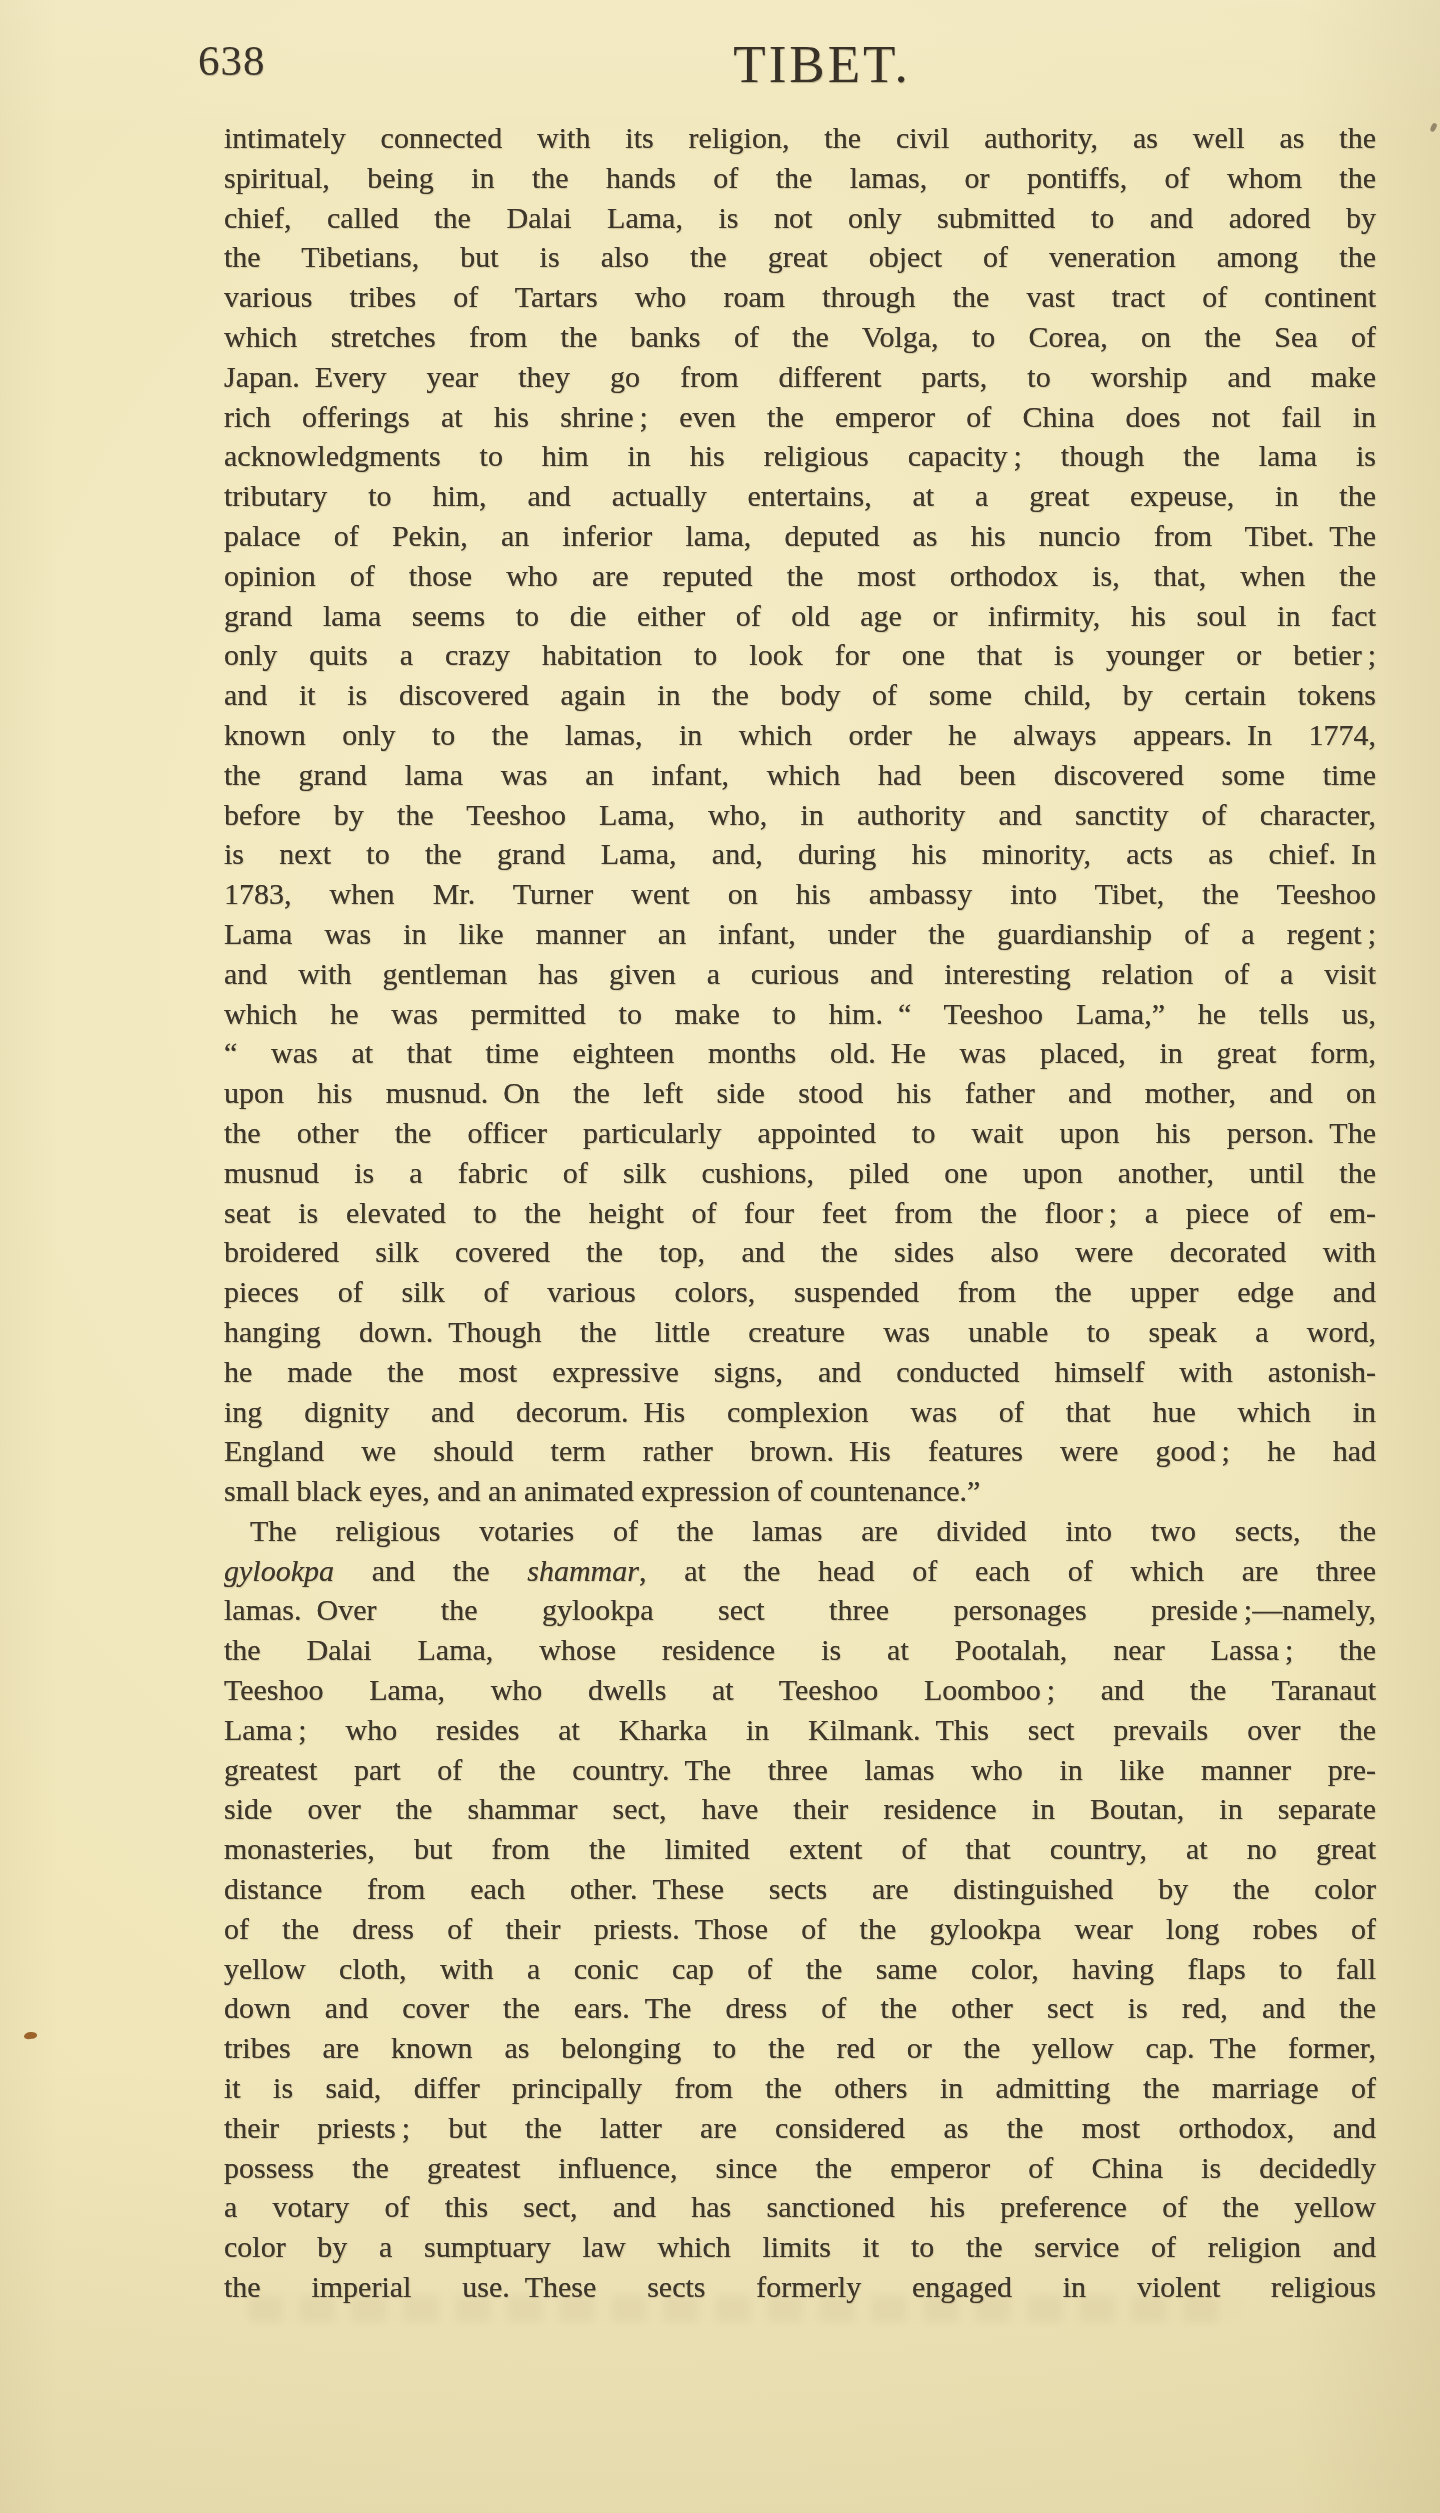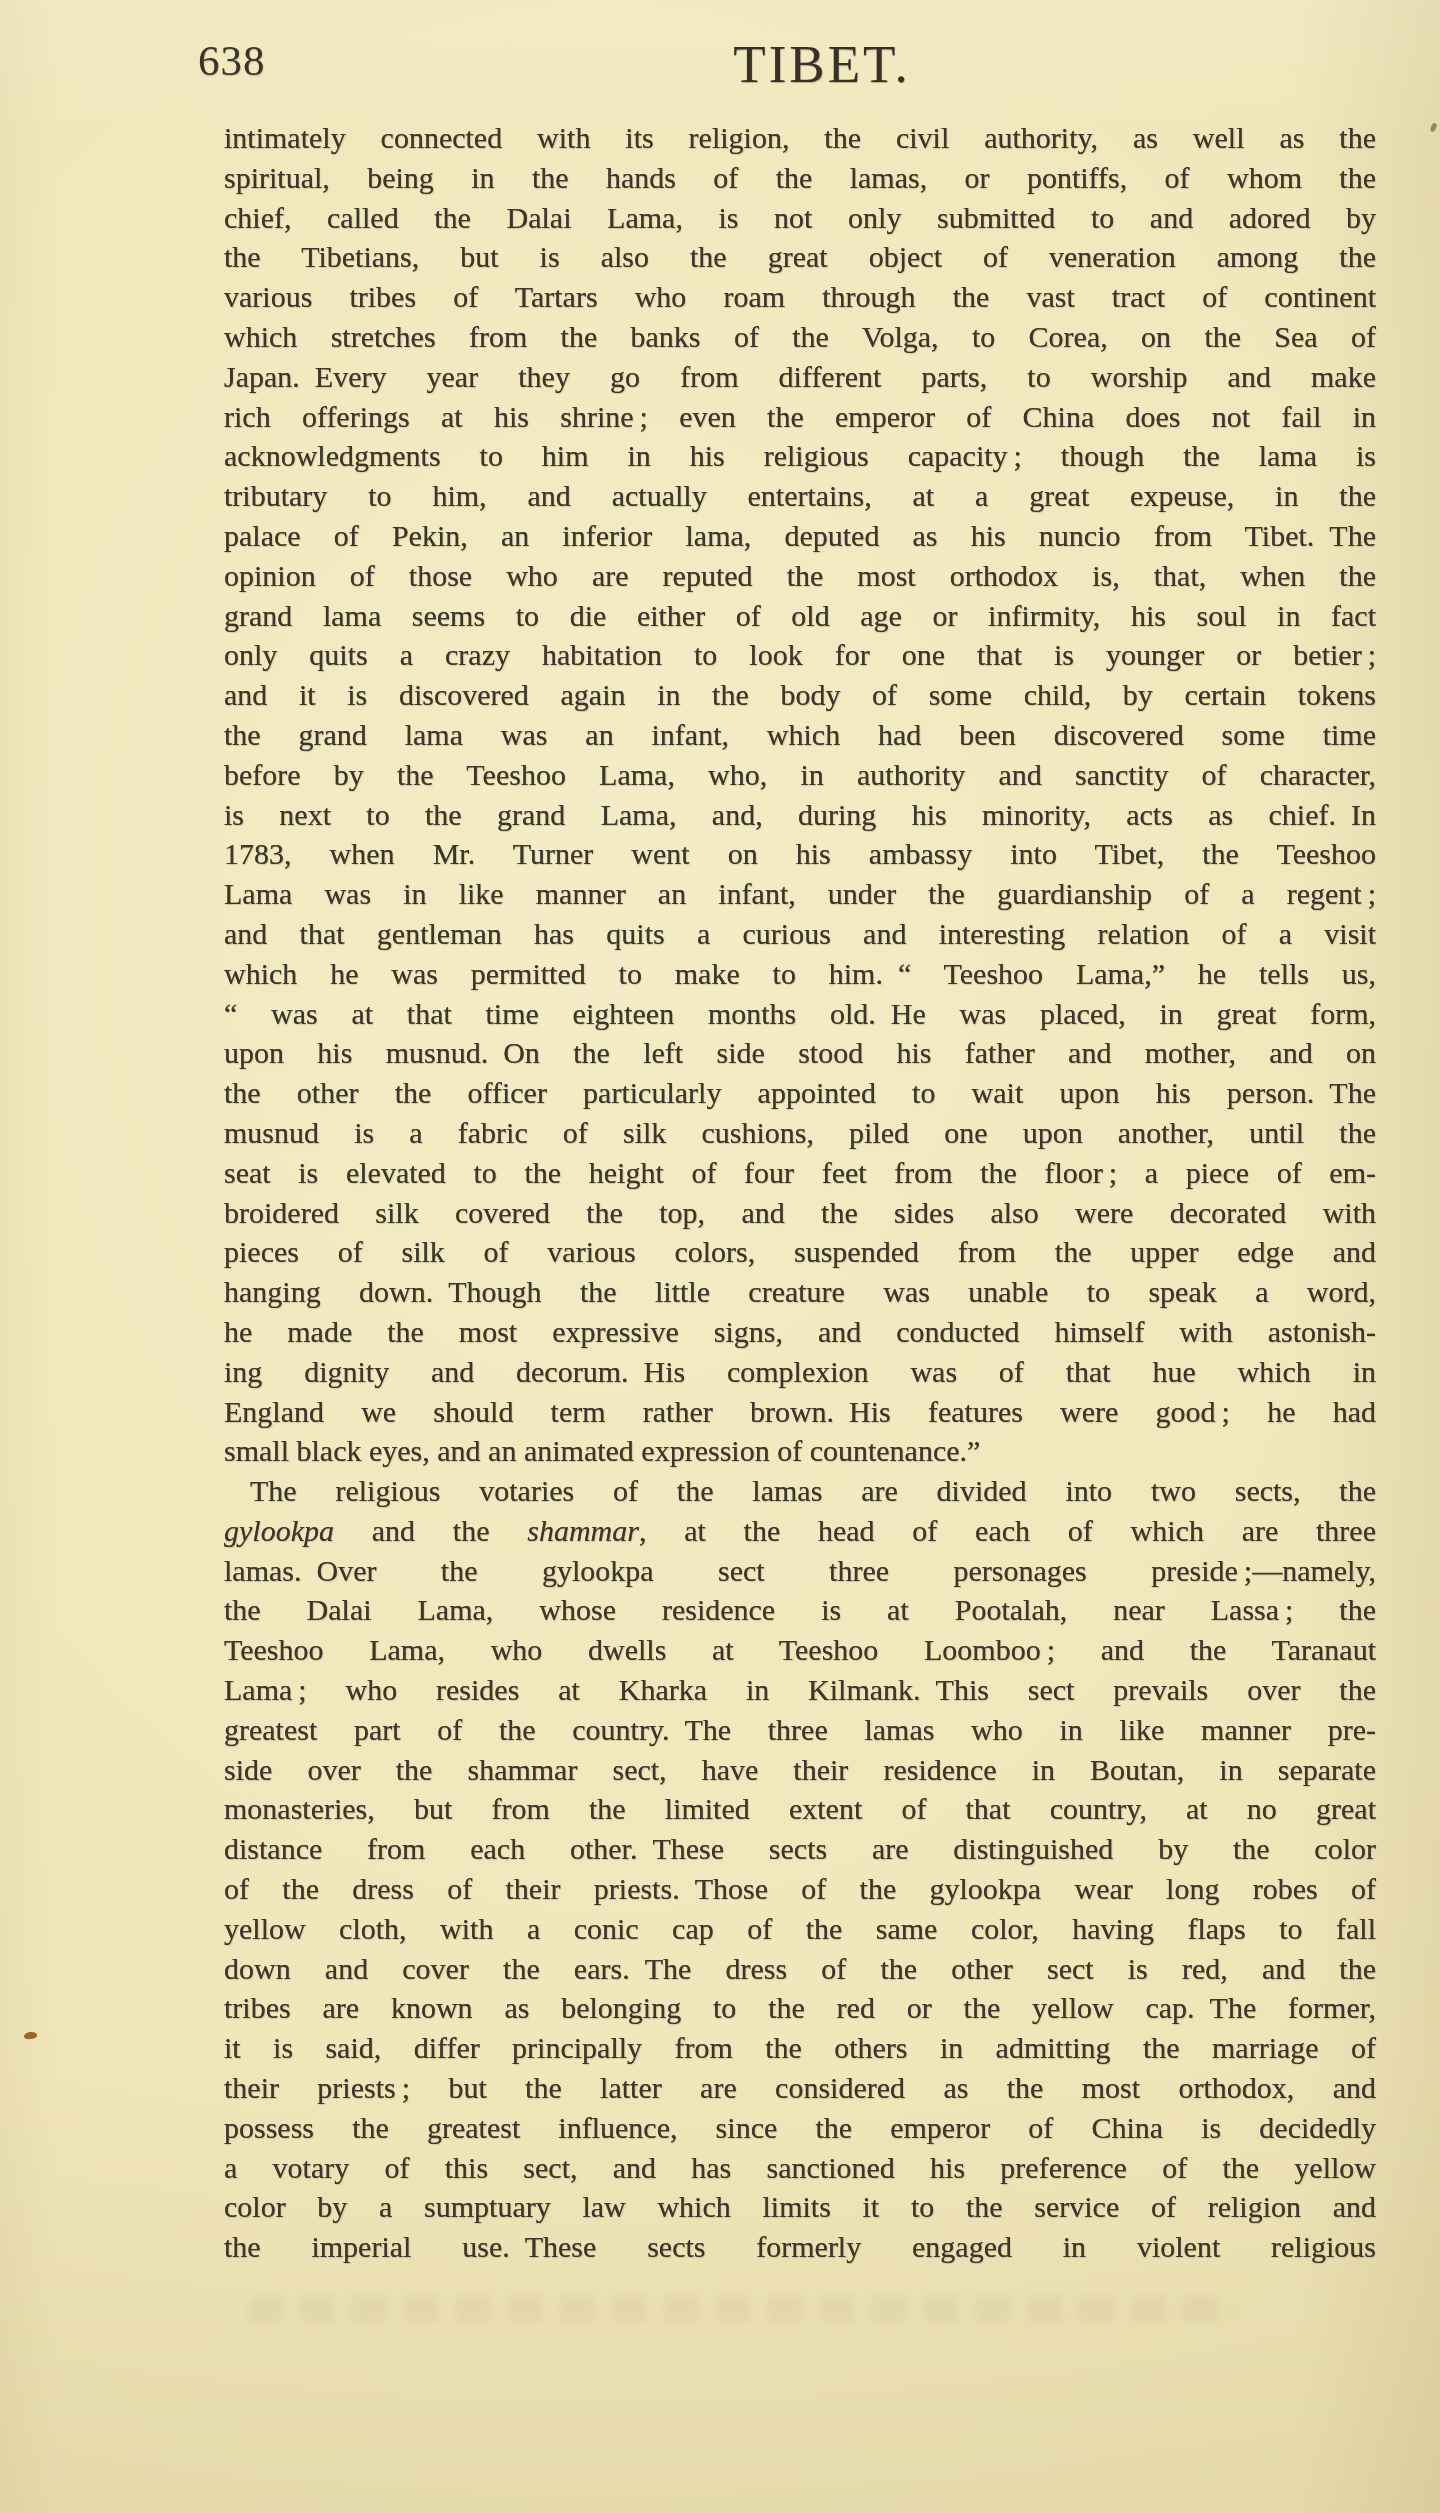--- a/index.html
+++ b/index.html
@@ -87,26 +87,27 @@
       <div class="line">which stretches from the banks of the Volga, to Corea, on the Sea of</div>
       <div class="line">Japan. Every year they go from different parts, to worship and make</div>
       <div class="line">rich offerings at his shrine ; even the emperor of China does not fail in</div>
       <div class="line">acknowledgments to him in his religious capacity ; though the lama is</div>
       <div class="line">tributary to him, and actually entertains, at a great expeuse, in the</div>
       <div class="line">palace of Pekin, an inferior lama, deputed as his nuncio from Tibet. The</div>
       <div class="line">opinion of those who are reputed the most orthodox is, that, when the</div>
       <div class="line">grand lama seems to die either of old age or infirmity, his soul in fact</div>
       <div class="line">only quits a crazy habitation to look for one that is younger or betier ;</div>
       <div class="line">and it is discovered again in the body of some child, by certain tokens</div>
+      <div class="line">known only to the lamas, in which order he always appears. In 1774,</div>
       <div class="line">the grand lama was an infant, which had been discovered some time</div>
       <div class="line">before by the Teeshoo Lama, who, in authority and sanctity of character,</div>
       <div class="line">is next to the grand Lama, and, during his minority, acts as chief. In</div>
       <div class="line">1783, when Mr. Turner went on his ambassy into Tibet, the Teeshoo</div>
       <div class="line">Lama was in like manner an infant, under the guardianship of a regent ;</div>
-      <div class="line">and that gentleman has quits a curious and interesting relation of a visit</div>
+      <div class="line">and with gentleman has given a curious and interesting relation of a visit</div>
       <div class="line">which he was permitted to make to him. “ Teeshoo Lama,” he tells us,</div>
       <div class="line">“ was at that time eighteen months old. He was placed, in great form,</div>
       <div class="line">upon his musnud. On the left side stood his father and mother, and on</div>
       <div class="line">the other the officer particularly appointed to wait upon his person. The</div>
       <div class="line">musnud is a fabric of silk cushions, piled one upon another, until the</div>
       <div class="line">seat is elevated to the height of four feet from the floor ; a piece of em-</div>
       <div class="line">broidered silk covered the top, and the sides also were decorated with</div>
       <div class="line">pieces of silk of various colors, suspended from the upper edge and</div>
       <div class="line">hanging down. Though the little creature was unable to speak a word,</div>
       <div class="line">he made the most expressive signs, and conducted himself with astonish-</div>

